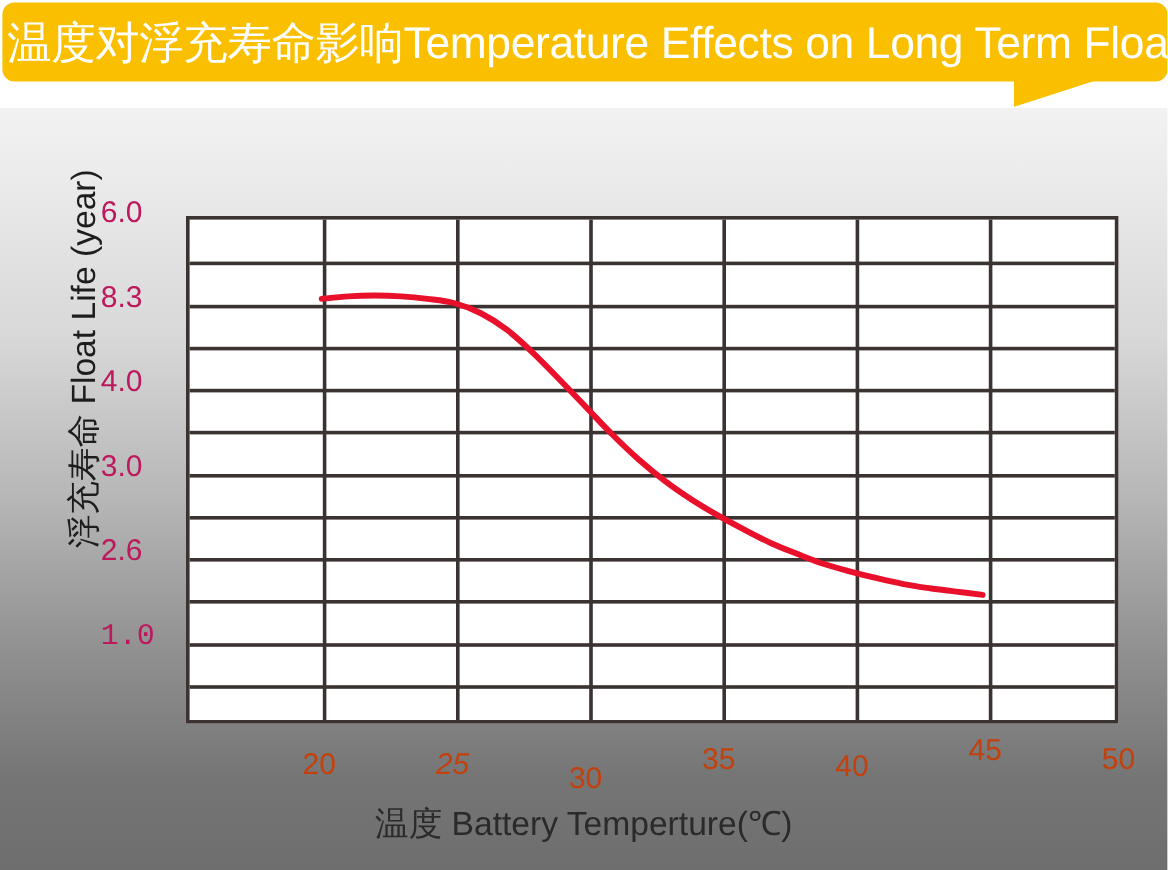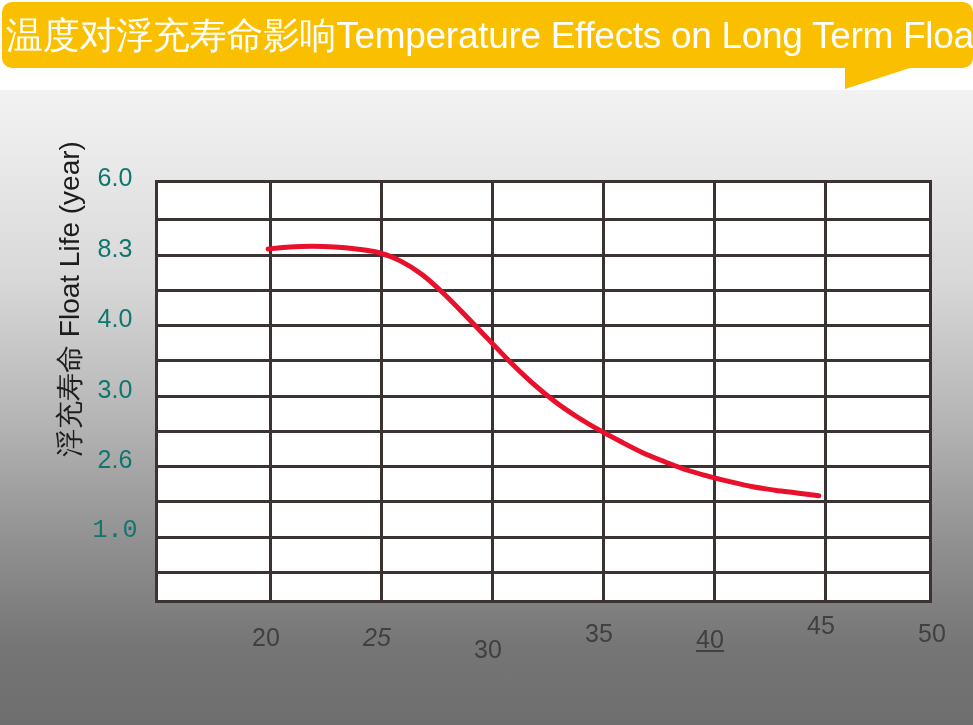--- a/index.html
+++ b/index.html
@@ -102,41 +102,41 @@
     height: 100%;
     z-index: 3;
     pointer-events: none;
   }
 
   
   .ytick {
     position: absolute;
     right: 0;
     width: 62px;
-    text-align: center;
+    text-align: left;
     font-size: 25px;
     font-family: "Liberation Sans", sans-serif;
-    color: #0f766e;
+    color: #be185d;
     z-index: 3;
   }
   #ytick-wrap {
     position: absolute;
     left: 80px;
     top: 180px;
     width: 66px;
     height: 423px;
     z-index: 3;
   }
   .xtick {
     position: absolute;
     width: 60px;
     text-align: center;
     font-size: 25px;
     font-family: "Liberation Sans", sans-serif;
-    color: #404040;
+    color: #c2410c;
     z-index: 3;
   }
 
   
   #ylabel {
     position: absolute;
     left: -140px;
     top: 280px;
     width: 420px;
     text-align: center;
@@ -198,21 +198,22 @@
       <div class="hgrid" style="top: 35.25px;"></div>
       <div class="vgrid" style="left: 111px;"></div>
       <div class="vgrid" style="left: 222px;"></div>
       <div class="vgrid" style="left: 333px;"></div>
       <div class="vgrid" style="left: 444px;"></div>
       <div class="vgrid" style="left: 555px;"></div>
       <div class="vgrid" style="left: 666px;"></div>
     </div>
 
   <div id="ylabel">浮充寿命  Float Life (year)</div>
+  <div id="xlabel">温度  Battery  Temperture(℃)</div>
 
 <div class="xtick" style="left: 236px; top: 623px;">20</div>
     <div class="xtick" style="left: 347px; top: 623px; font-style: italic;">25</div>
     <div class="xtick" style="left: 458px; top: 623px; margin-top: 12px;">30</div>
     <div class="xtick" style="left: 569px; top: 619px; text-align: center;">35</div>
-    <div class="xtick" style="left: 680px; top: 625px; text-decoration: underline;">40</div>
+    <div class="xtick" style="left: 680px; top: 625px;">40</div>
     <div class="xtick" style="left: 791px; top: 611px;">45</div>
     <div class="xtick" style="left: 902px; top: 619px;">50</div>
   </div>
 
 </body></html>

